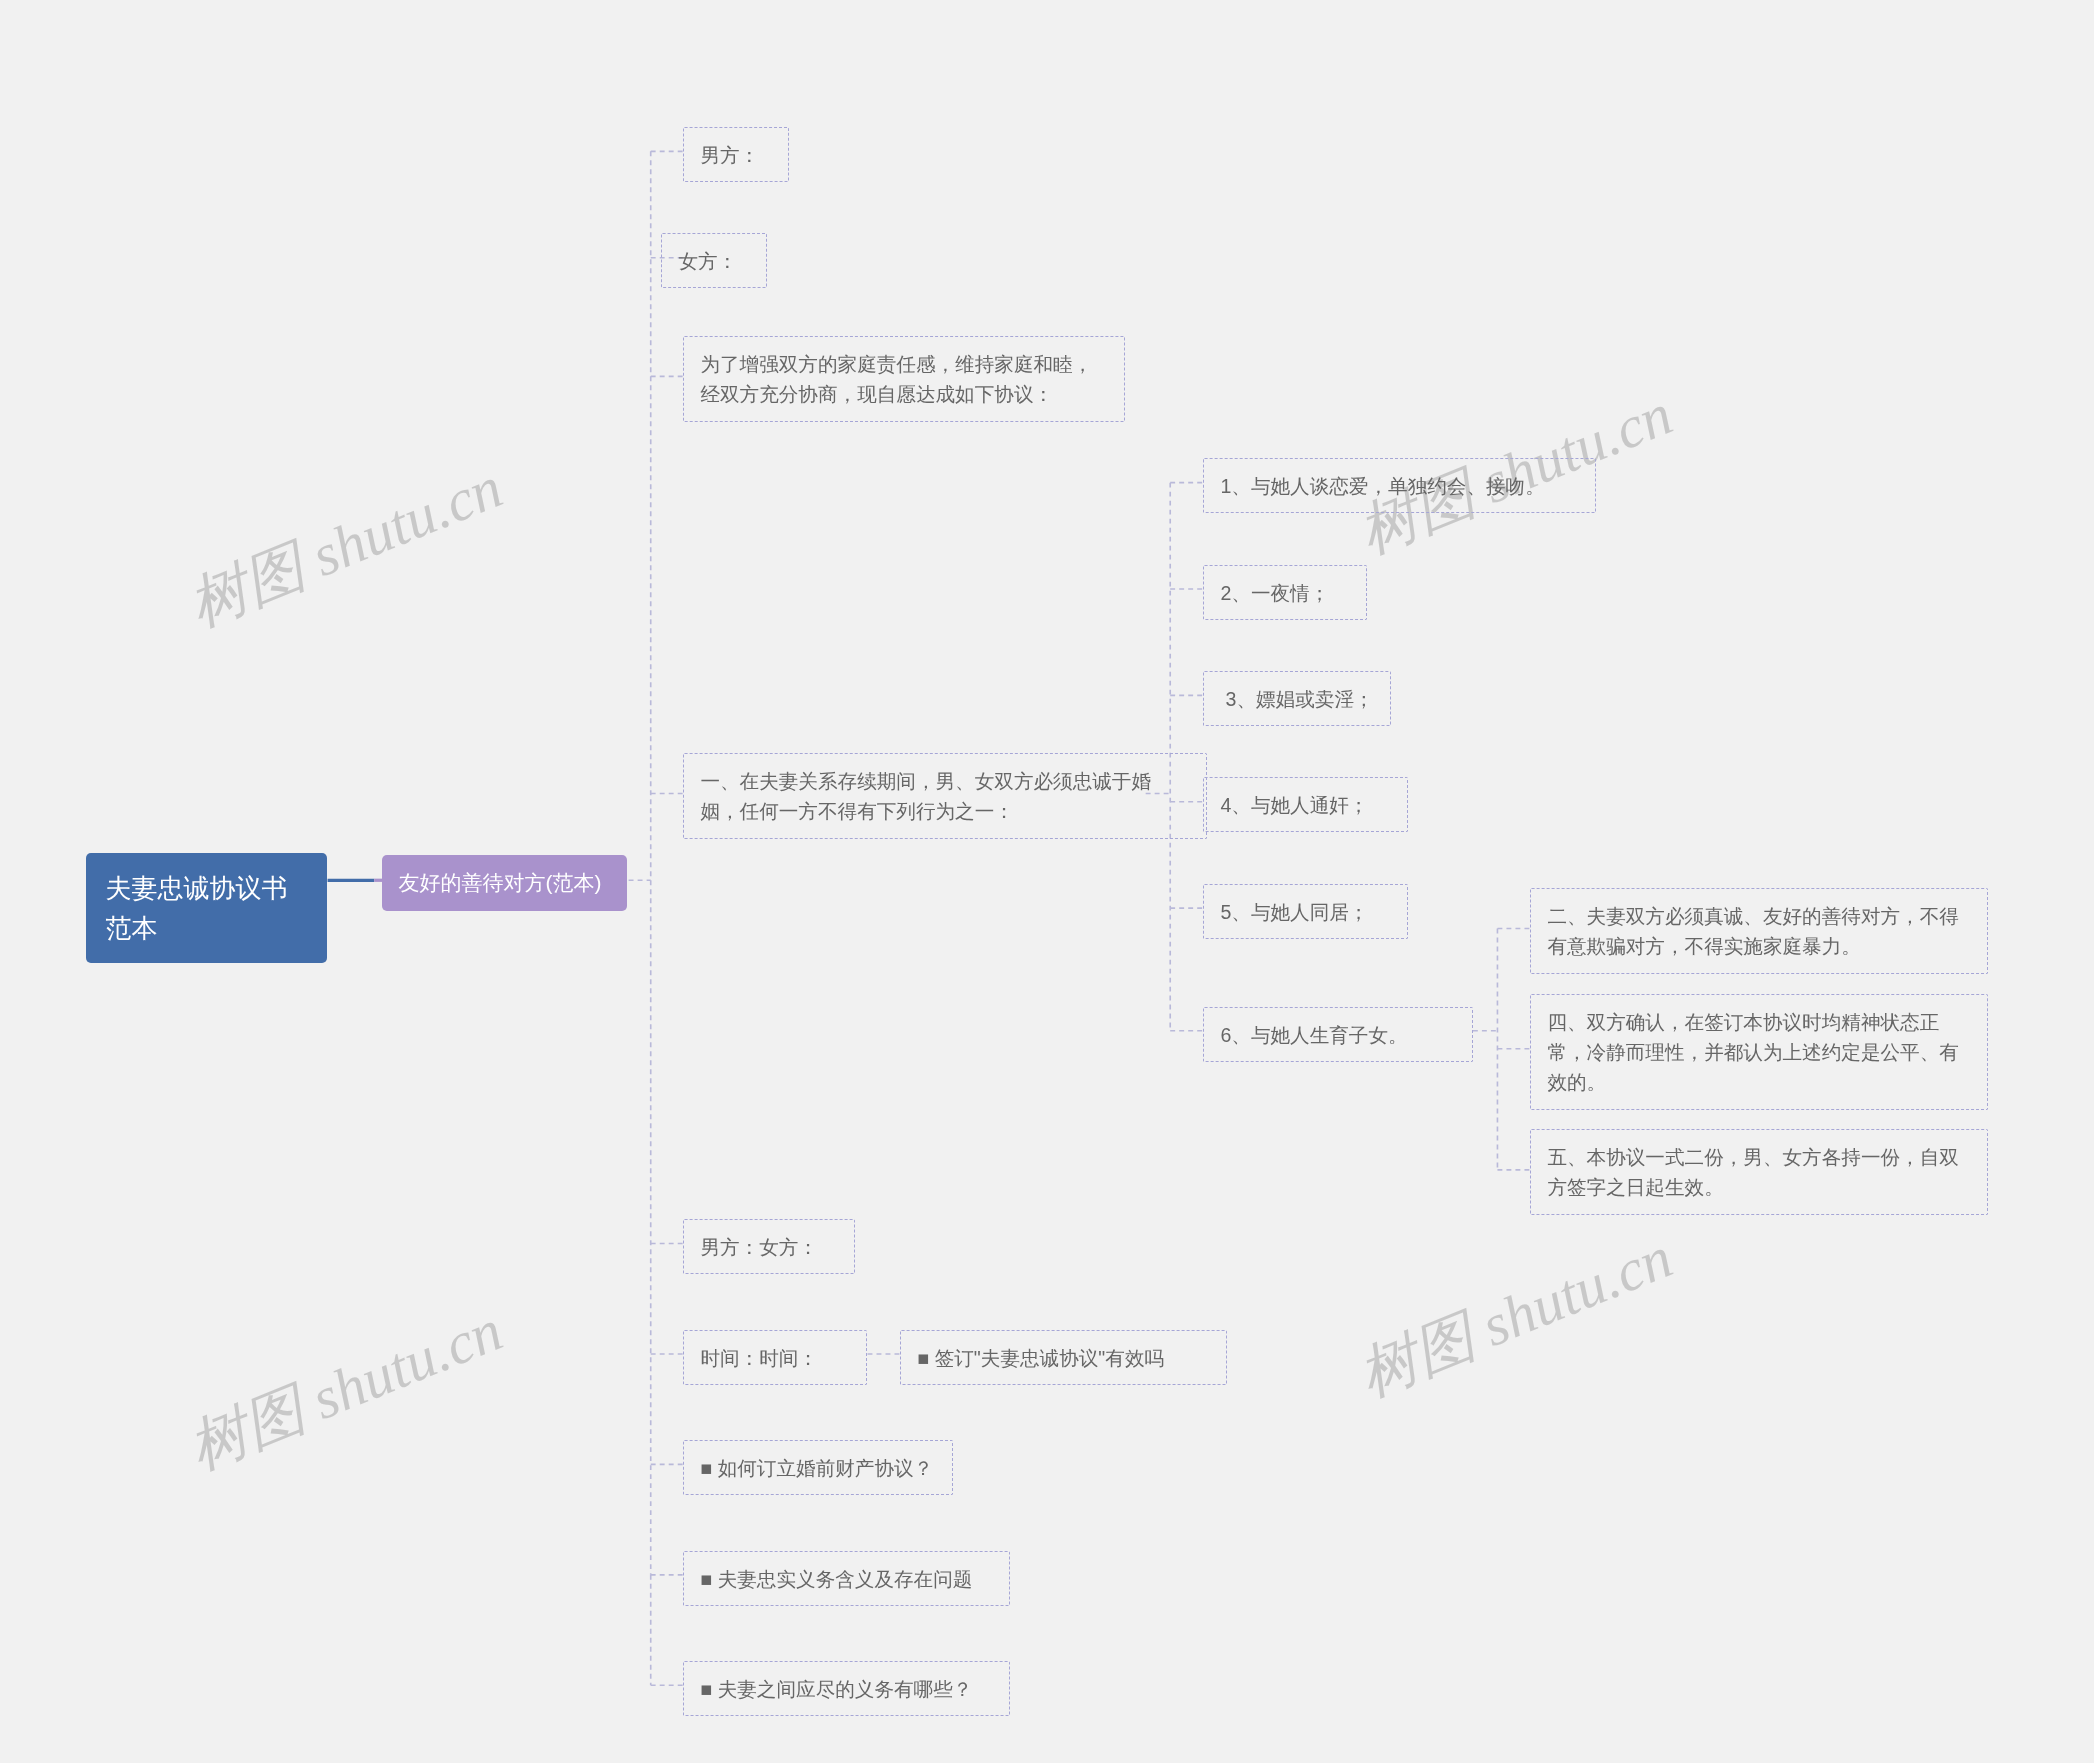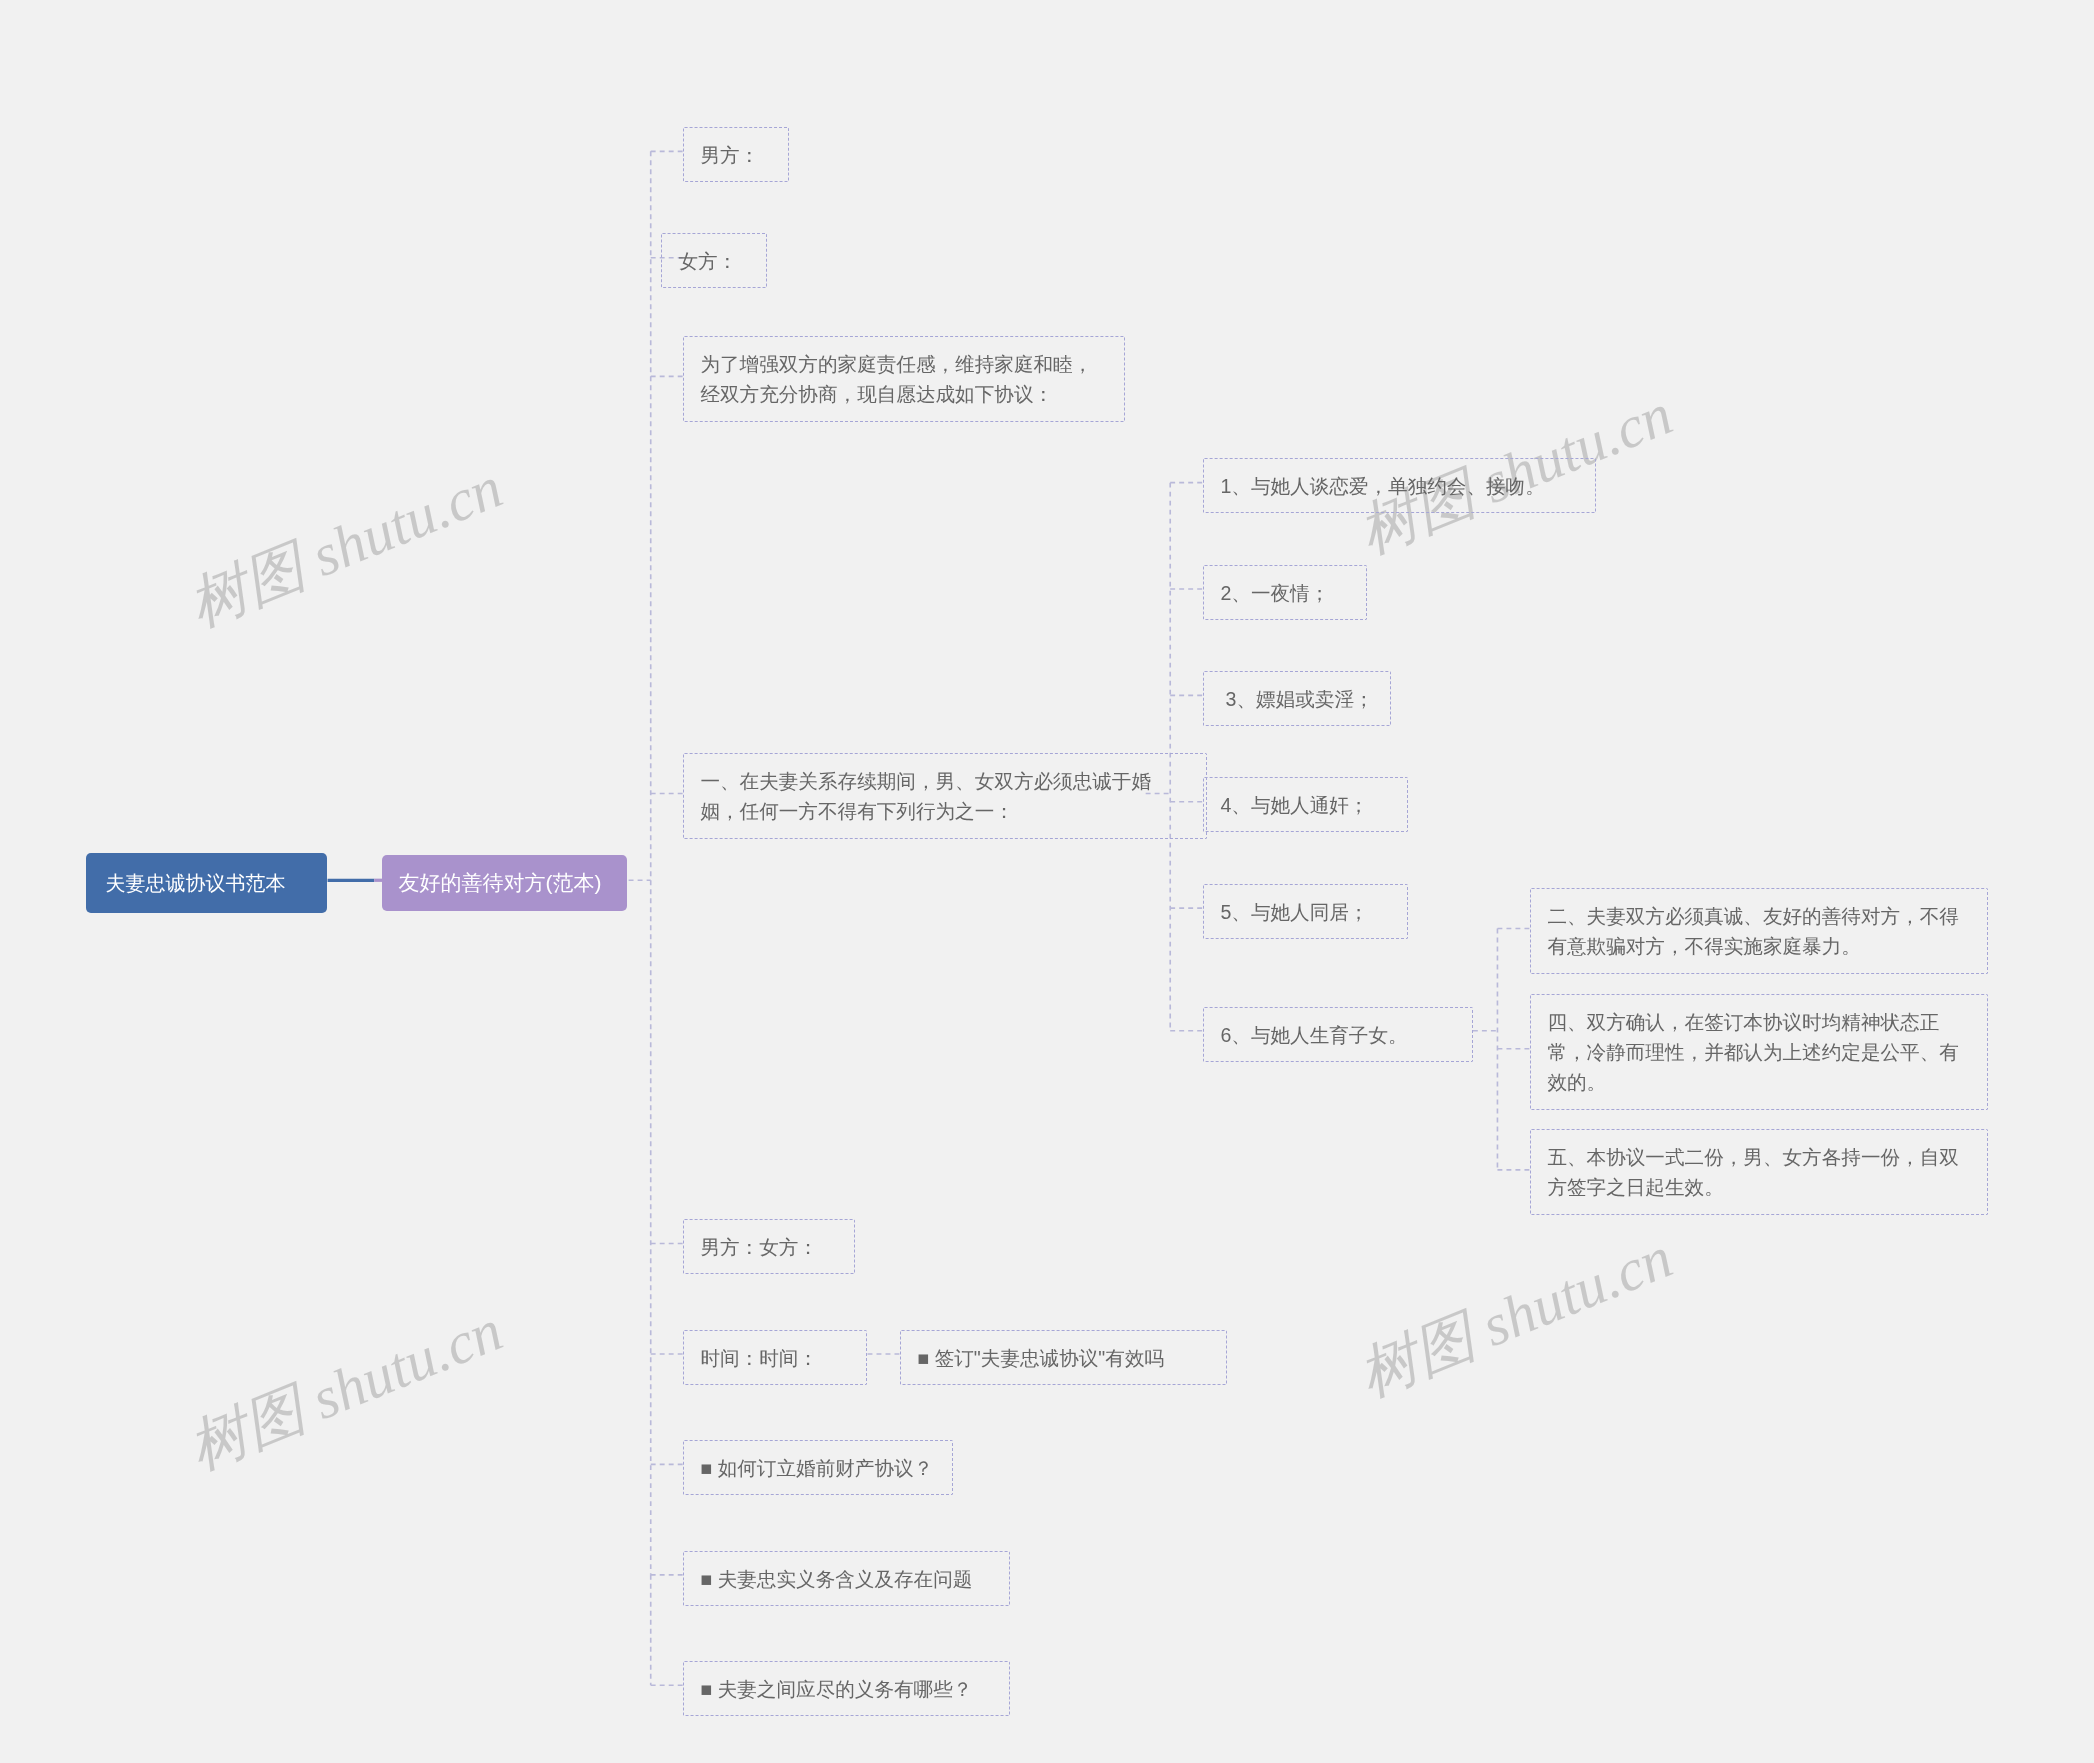--- a/index.html
+++ b/index.html
@@ -30,22 +30,21 @@
     line-height: 1.55;
     color: #444;
     white-space: pre-wrap;
     word-break: break-all;
   }
   .root {
     background: #426da9;
     color: #fff;
     border-radius: 4.9px;
     padding: 14.7px 19.6px;
-    font-size: 20px;
-    font-family: Liberation Serif, serif;
+    font-size: 26px;
   }
   .l1 {
     background: #a992cc;
     color: #fff;
     border-radius: 4.9px;
     padding: 11.5px 16.4px;
     font-size: 21px;
   }
   .leaf {
     border: 1.6px dashed #a6a6d6;

